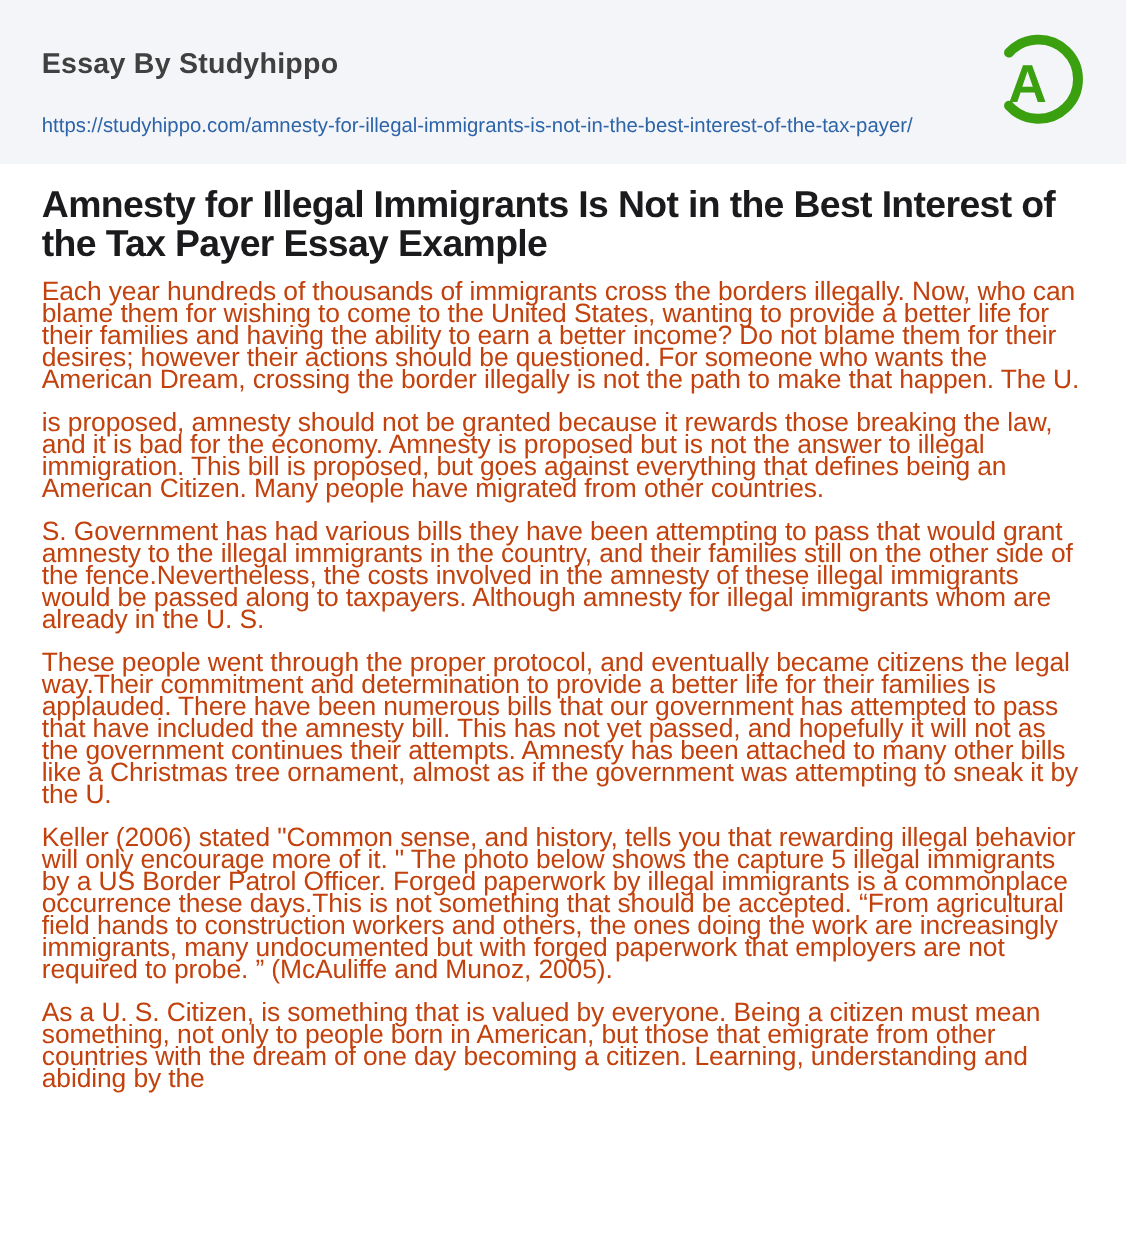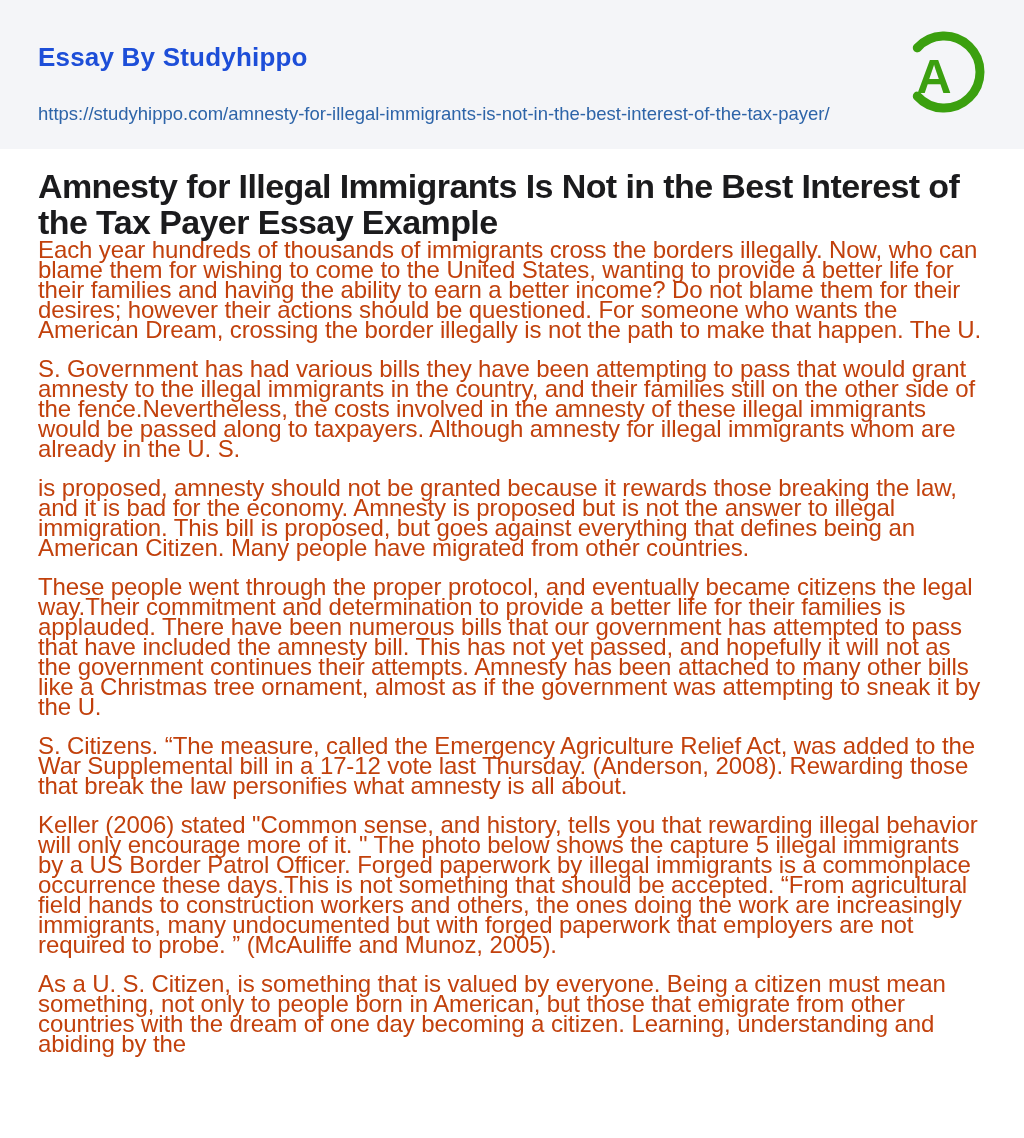--- a/index.html
+++ b/index.html
@@ -13,21 +13,21 @@
     position: relative;
   }
   .header {
     position: relative;
     width: 1024px;
     height: 149px;
     background: #f4f5f8;
     padding: 42px 0 0 38px;
   }
   .byline {
-    color: #1d4ed8;
+    color: #404040;
     font-size: 26px;
     font-weight: bold;
     letter-spacing: 0.2px;
     line-height: 30px;
   }
   .url {
     display: block;
     margin-top: 28px;
     max-width: 800px;
     color: #2d64a8;
@@ -47,21 +47,21 @@
   .content {
     padding: 19px 38px 0 38px;
   }
   .title {
     max-width: 952px;
     color: #1b1b1d;
     font-size: 34px;
     font-weight: 800;
     line-height: 36px;
     letter-spacing: -0.6px;
-    margin-bottom: 0;
+    margin-bottom: 16px;
   }
   .essay p {
     max-width: 952px;
     color: #c2410c;
     font-size: 24px;
     line-height: 20px;
     margin: 0 0 19px 0;
     letter-spacing: -0.1px;
   }
 </style>
@@ -78,20 +78,19 @@
       <text x="39" y="73" text-anchor="middle" font-family="Liberation Sans, sans-serif" font-size="54" font-weight="bold" fill="#3ba00f">A</text>
     </svg>
   </div>
 </div>
 
 <div class="content">
   <h1 class="title">Amnesty for Illegal Immigrants Is Not in the Best Interest of the Tax Payer Essay Example</h1>
 
   <div class="essay">
     <p>Each year hundreds of thousands of immigrants cross the borders illegally. Now, who can blame them for wishing to come to the United States, wanting to provide a better life for their families and having the ability to earn a better income? Do not blame them for their desires; however their actions should be questioned. For someone who wants the American Dream, crossing the border illegally is not the path to make that happen. The U.</p>
+    <p>is proposed, amnesty should not be granted because it rewards those breaking the law, and it is bad for the economy. Amnesty is proposed but is not the answer to illegal immigration. This bill is proposed, but goes against everything that defines being an American Citizen. Many people have migrated from other countries.</p>
     <p>S. Government has had various bills they have been attempting to pass that would grant amnesty to the illegal immigrants in the country, and their families still on the other side of the fence.Nevertheless, the costs involved in the amnesty of these illegal immigrants would be passed along to taxpayers. Although amnesty for illegal immigrants whom are already in the U. S.</p>
-    <p>is proposed, amnesty should not be granted because it rewards those breaking the law, and it is bad for the economy. Amnesty is proposed but is not the answer to illegal immigration. This bill is proposed, but goes against everything that defines being an American Citizen. Many people have migrated from other countries.</p>
     <p>These people went through the proper protocol, and eventually became citizens the legal way.Their commitment and determination to provide a better life for their families is applauded. There have been numerous bills that our government has attempted to pass that have included the amnesty bill. This has not yet passed, and hopefully it will not as the government continues their attempts. Amnesty has been attached to many other bills like a Christmas tree ornament, almost as if the government was attempting to sneak it by the U.</p>
-    <p>S. Citizens. “The measure, called the Emergency Agriculture Relief Act, was added to the War Supplemental bill in a 17-12 vote last Thursday. (Anderson, 2008). Rewarding those that break the law personifies what amnesty is all about.</p>
     <p>Keller (2006) stated "Common sense, and history, tells you that rewarding illegal behavior will only encourage more of it. " The photo below shows the capture 5 illegal immigrants by a US Border Patrol Officer. Forged paperwork by illegal immigrants is a commonplace occurrence these days.This is not something that should be accepted. “From agricultural field hands to construction workers and others, the ones doing the work are increasingly immigrants, many undocumented but with forged paperwork that employers are not required to probe. ” (McAuliffe and Munoz, 2005).</p>
     <p>As a U. S. Citizen, is something that is valued by everyone. Being a citizen must mean something, not only to people born in American, but those that emigrate from other countries with the dream of one day becoming a citizen. Learning, understanding and abiding by the</p>
   </div>
 </div>
 
 </body></html>

